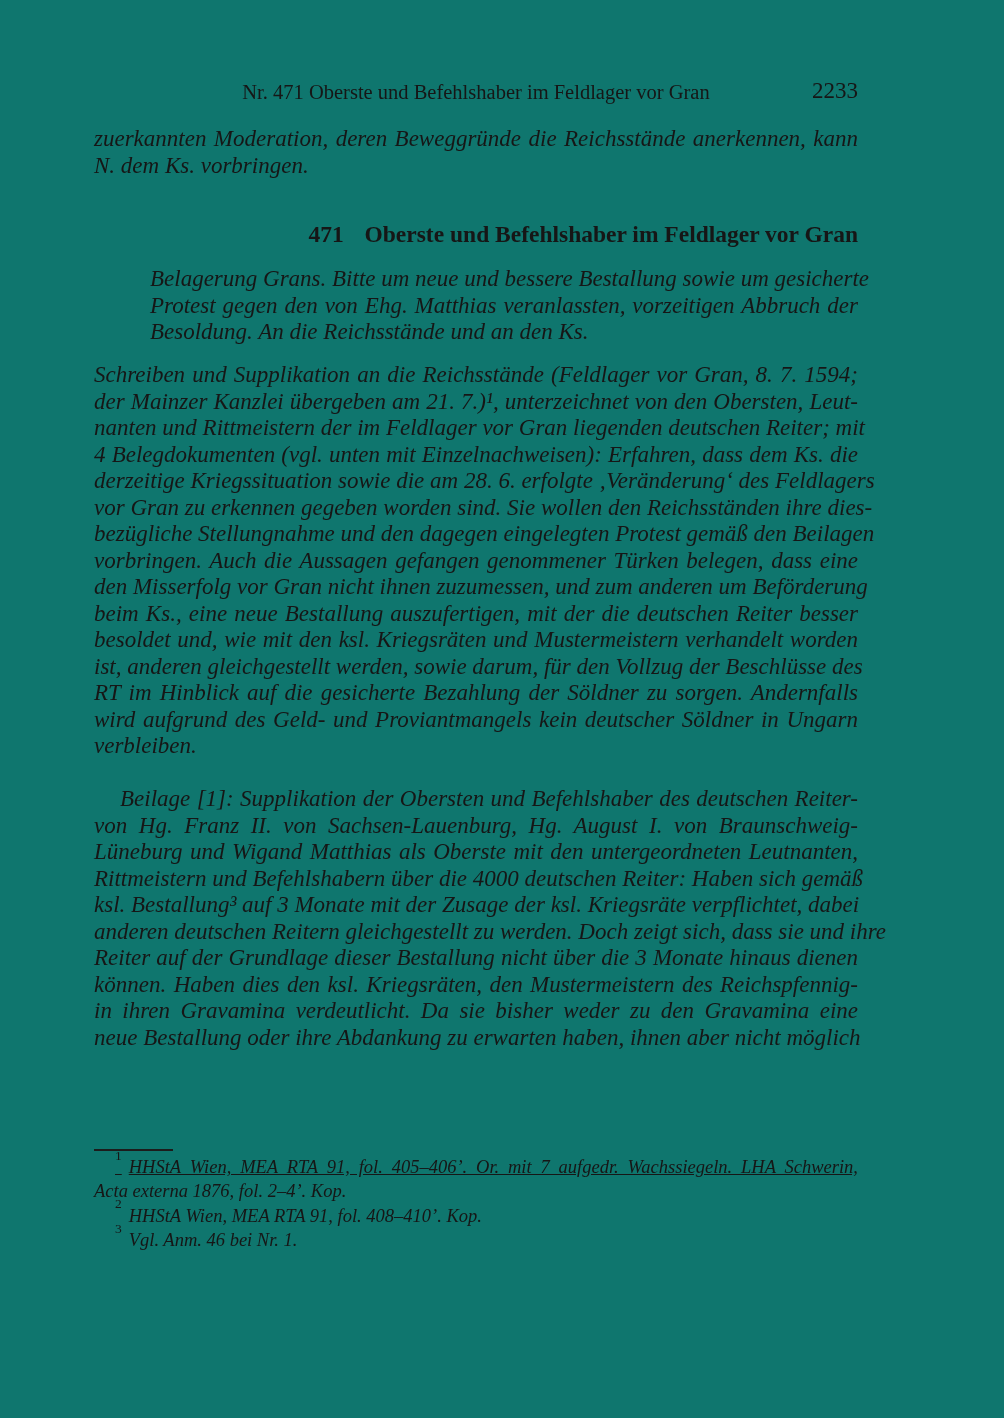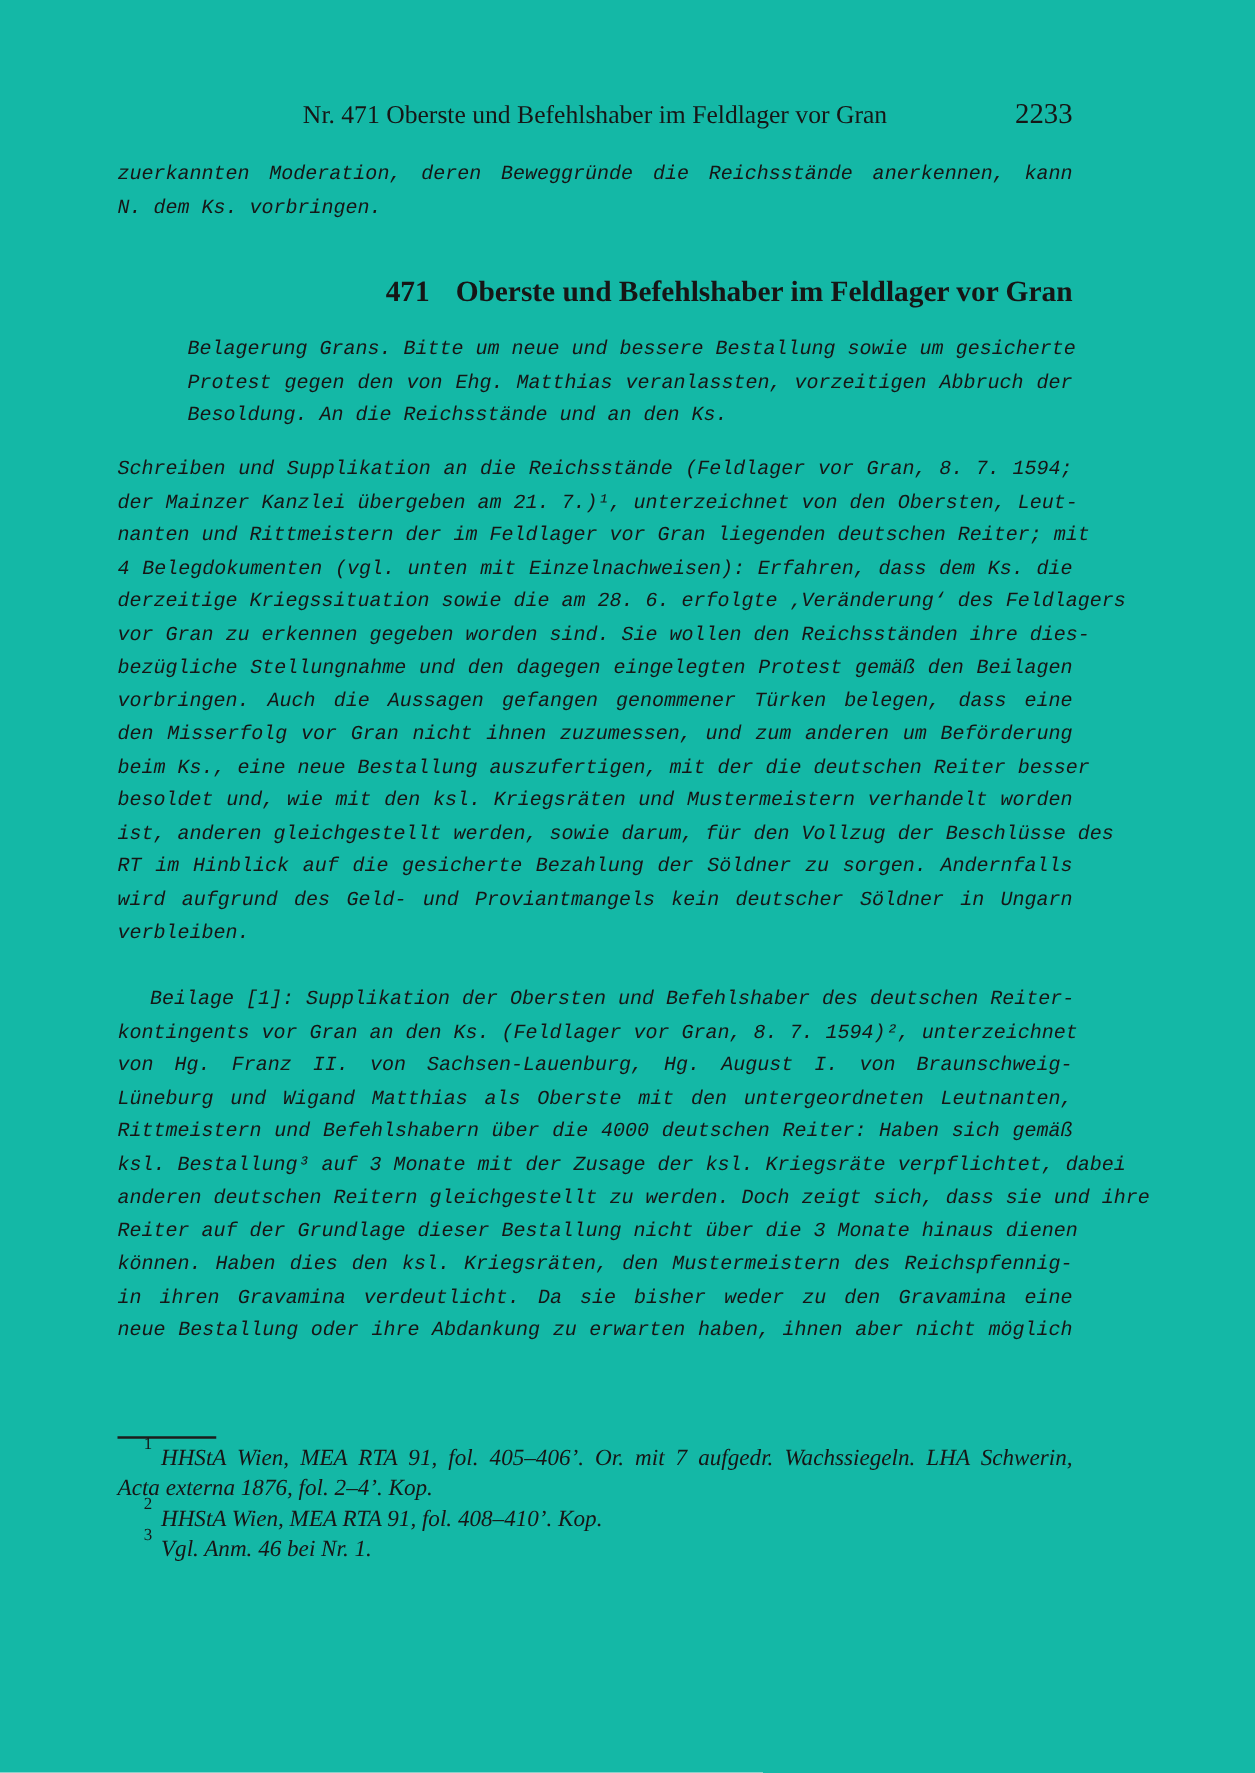--- a/index.html
+++ b/index.html
@@ -5,21 +5,21 @@
   html, body {
     margin: 0;
     padding: 0;
     background: #e8e8e8;
   }
   .page {
     position: relative;
     width: 1004px;
     height: 1418px;
     margin: 0 auto;
-    background: #14b8a6;
+    background: #0f766e;
     color: #161616;
     font-family: "Liberation Serif", "DejaVu Serif", serif;
     overflow: hidden;
   }
   
   .running-header {
     position: absolute;
     top: 79px;
     left: 94px;
     width: 764px;
@@ -34,23 +34,22 @@
     top: 77px;
     right: 146px; 
     font-size: 23px;
     line-height: 28px;
     font-style: normal;
   }
   
   .textblock {
     position: absolute;
     font-style: italic;
-    font-size: 16px;
+    font-size: 23px;
     line-height: 26.5px;
-    font-family: Liberation Mono, monospace;
   }
   .textblock .line {
     text-align: justify;
     text-align-last: justify;
     white-space: nowrap;
   }
   
   .textblock:not(.continues) .line:last-child {
     text-align: center;
     text-align-last: left;
@@ -92,20 +91,21 @@
     line-height: 24.3px;
     font-style: italic;
   }
   .footnotes .line {
     white-space: nowrap;
     text-align: left;
   }
   .footnotes .line.fn-justify {
     text-align: justify;
     text-align-last: justify;
+    text-decoration: underline;
   }
   .footnotes .line.fn-first { text-indent: 21px; }
   .fn-num {
     font-style: normal;
     font-size: 13.5px;
     line-height: 0;
     position: relative;
     top: -6px;
     padding-right: 7px;
   }
@@ -148,21 +148,20 @@
       <div class="line">beim Ks., eine neue Bestallung auszufertigen, mit der die deutschen Reiter besser</div>
       <div class="line">besoldet und, wie mit den ksl. Kriegsräten und Mustermeistern verhandelt worden</div>
       <div class="line">ist, anderen gleichgestellt werden, sowie darum, für den Vollzug der Beschlüsse des</div>
       <div class="line">RT im Hinblick auf die gesicherte Bezahlung der Söldner zu sorgen. Andernfalls</div>
       <div class="line">wird aufgrund des Geld- und Proviantmangels kein deutscher Söldner in Ungarn</div>
       <div class="line">verbleiben.</div>
     </div>
 
   <div class="textblock para2 continues">
       <div class="line first-indent">Beilage [1]: Supplikation der Obersten und Befehlshaber des deutschen Reiter-</div>
-      <div class="line">kontingents vor Gran an den Ks. (Feldlager vor Gran, 8. 7. 1594)², unterzeichnet</div>
       <div class="line">von Hg. Franz II. von Sachsen-Lauenburg, Hg. August I. von Braunschweig-</div>
       <div class="line">Lüneburg und Wigand Matthias als Oberste mit den untergeordneten Leutnanten,</div>
       <div class="line">Rittmeistern und Befehlshabern über die 4000 deutschen Reiter: Haben sich gemäß</div>
       <div class="line">ksl. Bestallung³ auf 3 Monate mit der Zusage der ksl. Kriegsräte verpflichtet, dabei</div>
       <div class="line">anderen deutschen Reitern gleichgestellt zu werden. Doch zeigt sich, dass sie und ihre</div>
       <div class="line">Reiter auf der Grundlage dieser Bestallung nicht über die 3 Monate hinaus dienen</div>
       <div class="line">können. Haben dies den ksl. Kriegsräten, den Mustermeistern des Reichspfennig-</div>
       <div class="line">in ihren Gravamina verdeutlicht. Da sie bisher weder zu den Gravamina eine</div>
       <div class="line">neue Bestallung oder ihre Abdankung zu erwarten haben, ihnen aber nicht möglich</div>
     </div>

